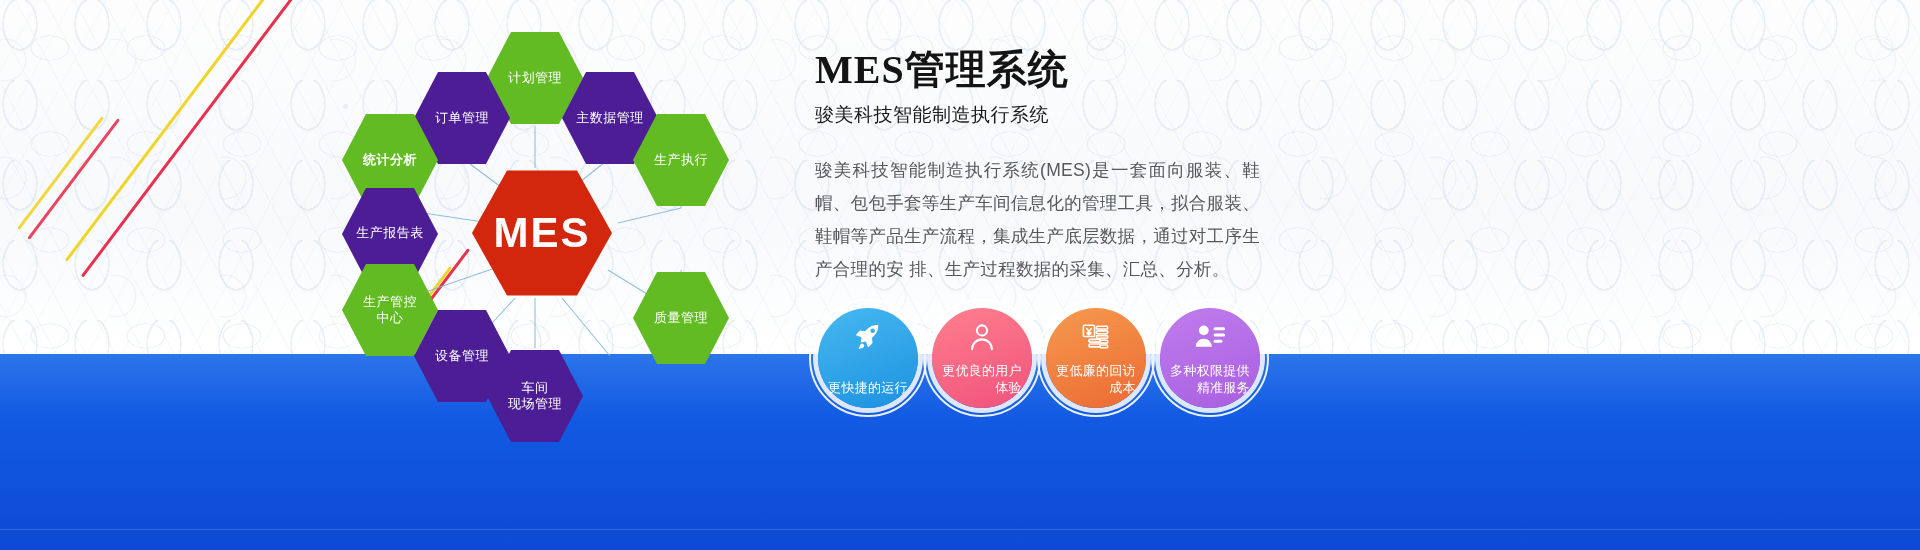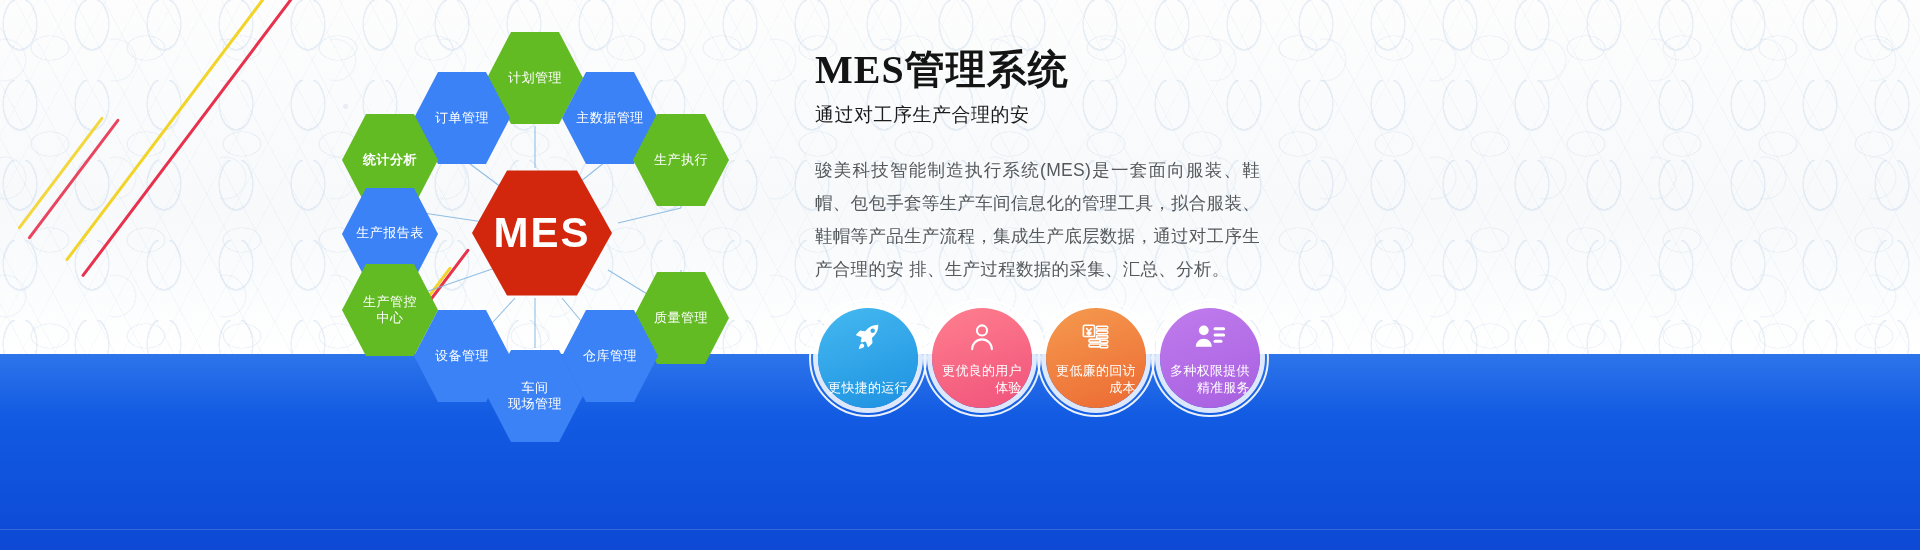--- a/index.html
+++ b/index.html
@@ -71,21 +71,21 @@
     display:flex;align-items:center;justify-content:center;
     text-align:center;
     color:#ffffff;
     font-size:13px;
     line-height:1.25;
     letter-spacing:.5px;
     clip-path:polygon(25% 2%,75% 2%,100% 50%,75% 98%,25% 98%,0% 50%);
     -webkit-clip-path:polygon(25% 2%,75% 2%,100% 50%,75% 98%,25% 98%,0% 50%);
   }
   .hex span{display:block;padding:0 6px;}
-  .hex.blue{background:#3b82f6;}
+  .hex.blue{background:#4c1d95;}
   .hex.green{background:#63bb23;}
   .hex.center{
     background:#d2260d;
     color:#fff;
     font-size:42px;
     font-weight:bold;
     letter-spacing:2px;
   }
 
   
@@ -211,31 +211,28 @@
     </div>
     <div class="hex green" style="left:12px;top:254px;width:96px;height:96px;align-items:center;">
       <span class="multiline">生产管控<br>中心</span>
     </div>
     <div class="hex green" style="left:303px;top:262px;width:96px;height:96px;">
       <span>质量管理</span>
     </div>
     <div class="hex blue" style="left:84px;top:300px;width:96px;height:96px;">
       <span>设备管理</span>
     </div>
-    <div class="hex blue" style="left:232px;top:300px;width:96px;height:96px;">
-      <span>仓库管理</span>
-    </div>
     <div class="hex blue" style="left:157px;top:340px;width:96px;height:96px;">
       <span class="multiline">车间<br>现场管理</span>
     </div>
   </div>
 
   <div id="right">
     <h1 id="title">MES管理系统</h1>
-    <p id="subtitle">通过对工序生产合理的安</p>
+    <p id="subtitle">骏美科技智能制造执行系统</p>
     <p id="desc">骏美科技智能制造执行系统(MES)是一套面向服装、鞋帽、包包手套等生产车间信息化的管理工具，拟合服装、鞋帽等产品生产流程，集成生产底层数据，通过对工序生产合理的安 排、生产过程数据的采集、汇总、分析。</p>
   </div>
 
   <div id="badges">
 
     <div class="badge b1">
       <span class="ring"></span>
       <span class="ico">
         <svg width="30" height="30" viewBox="0 0 32 32" fill="#fff">
           <path d="M27.5 3.2c-4.6-.6-9 1-12.2 4.2l-2.4 2.4-4.3-.6c-.7-.1-1.4.2-1.9.7L3.6 13c-.5.5-.3 1.3.3 1.5l4.4 1.5 1 1-1.2 3.6 1.3 1.3 3.6-1.2 1 1 1.5 4.4c.2.6 1 .8 1.5.3l3.1-3.1c.5-.5.8-1.2.7-1.9l-.6-4.3 2.4-2.4c3.2-3.2 4.8-7.6 4.2-12.2-.1-.6-.6-1.1-1.3-1.3zM21 11.6a2.4 2.4 0 1 1 0-4.8 2.4 2.4 0 0 1 0 4.8z"></path>

